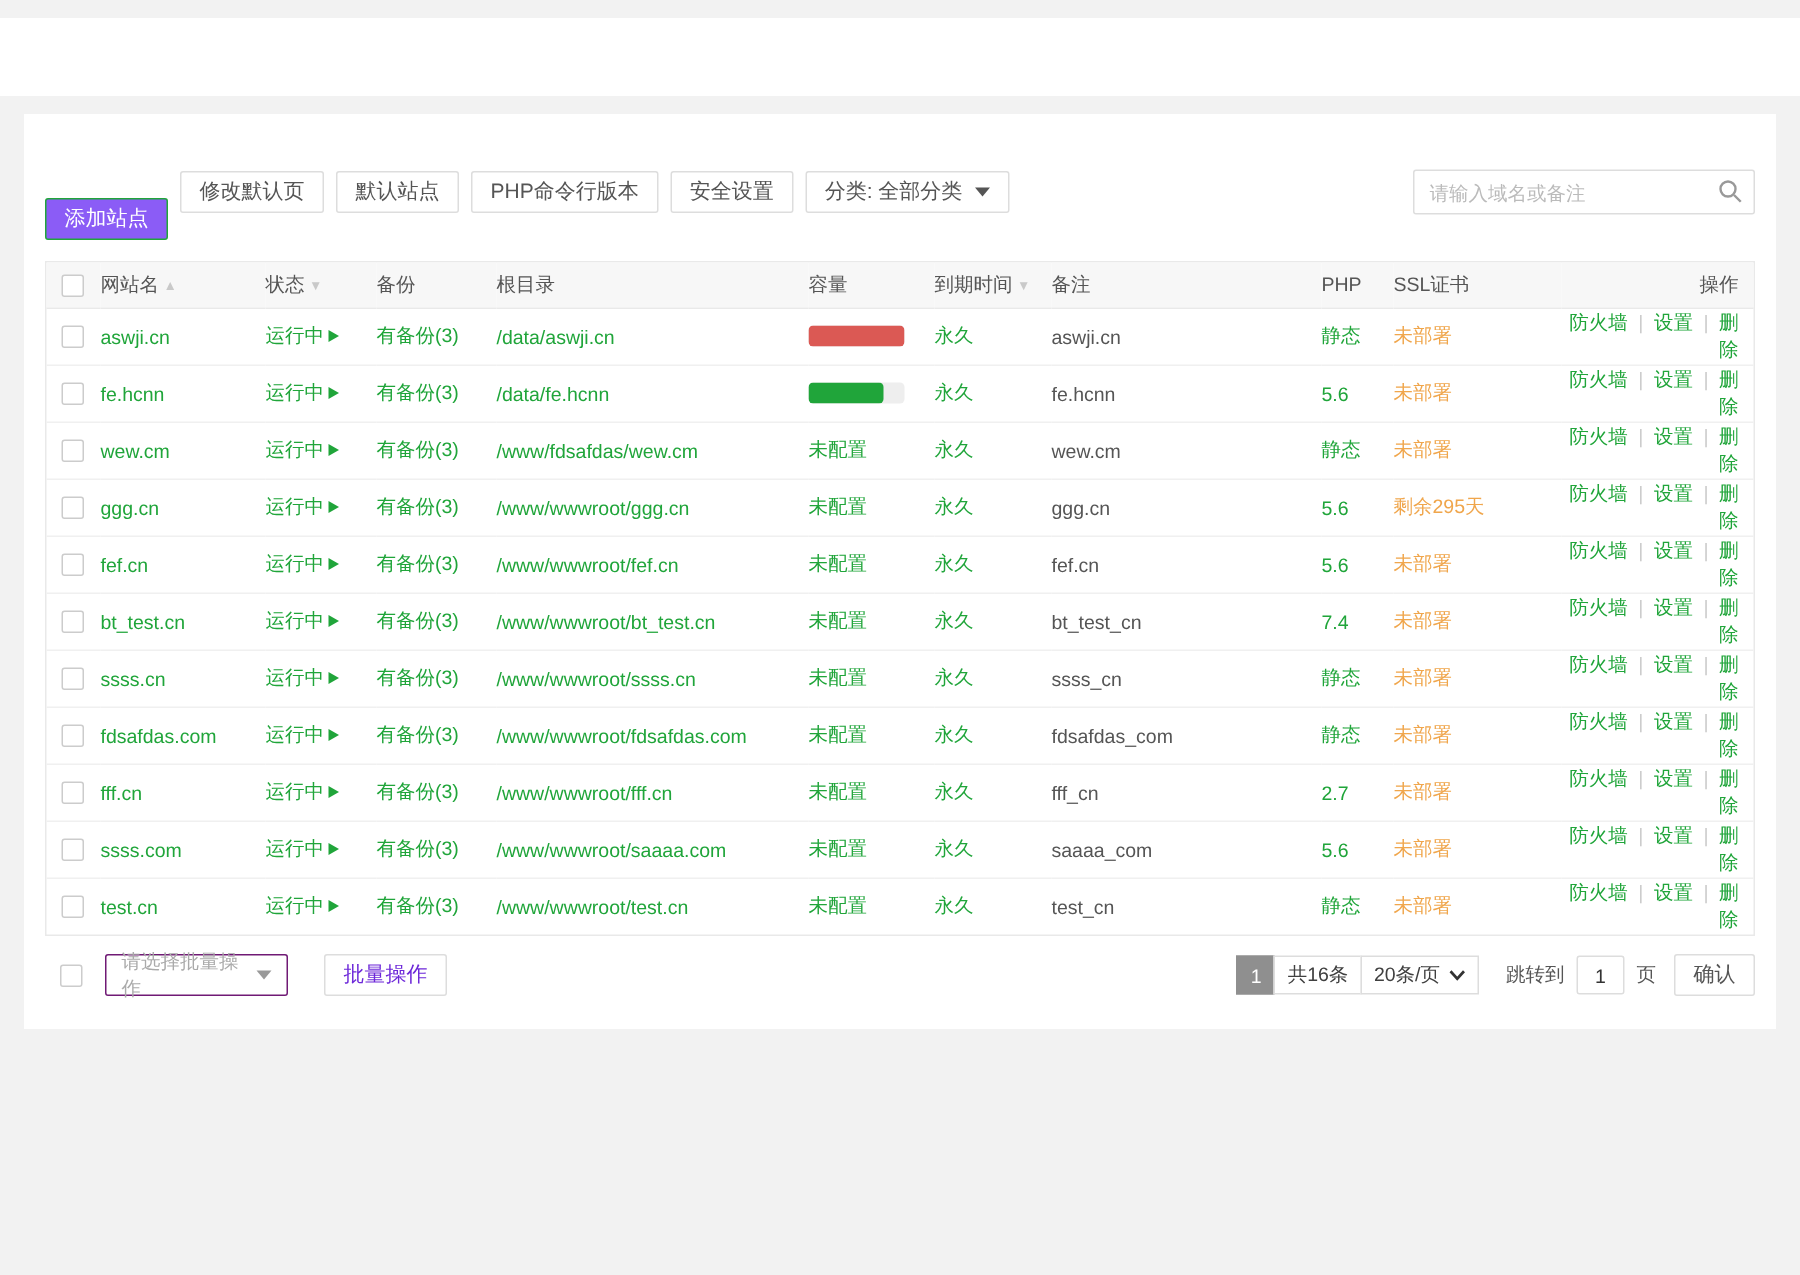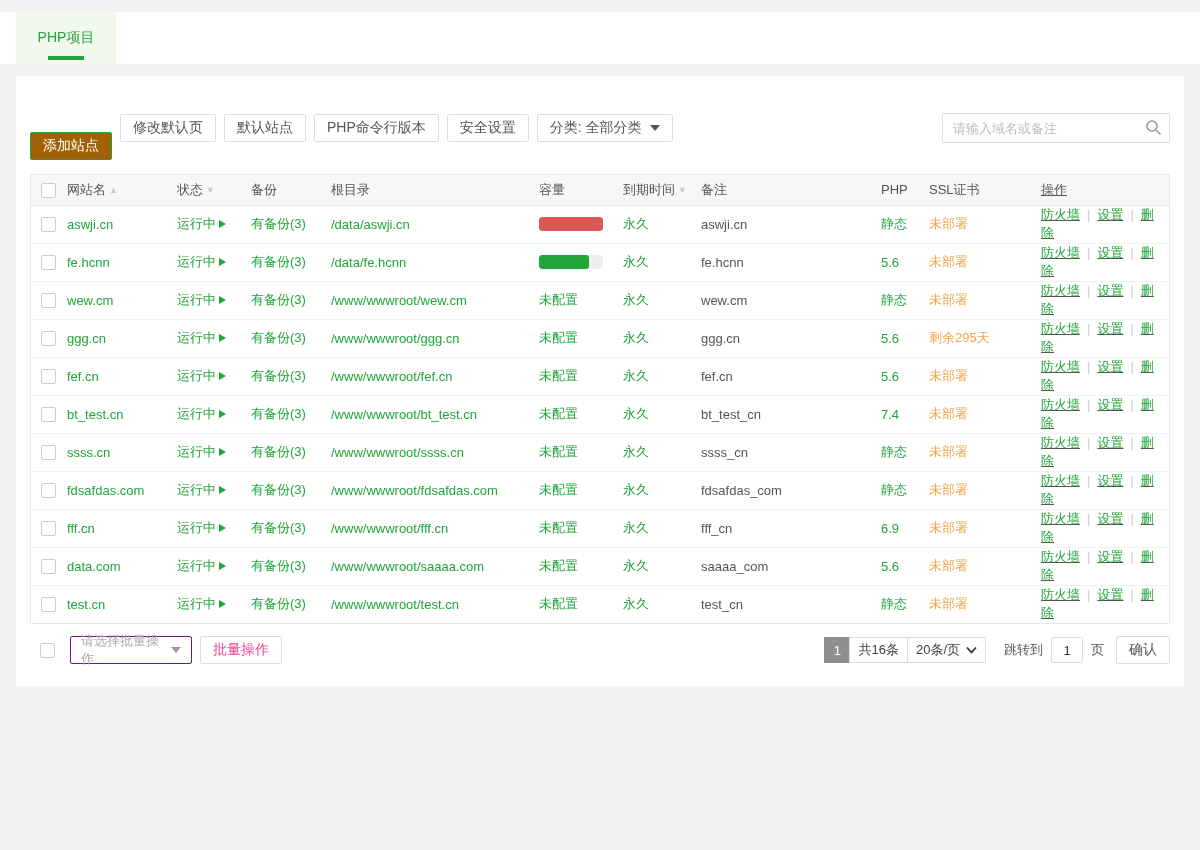--- a/index.html
+++ b/index.html
@@ -20,40 +20,40 @@
   
   .card { background:#fff; margin:12px 16px 0 16px; padding:20px 14px 22px 14px; }
 
   
   .toolbar { display:flex; align-items:center; margin-bottom:14px; }
   .btn {
     height:28px; padding:0 12px; background:#fff; border:1px solid #ddd; border-radius:2px;
     font-size:14px; color:#555; margin-right:8px; cursor:pointer; display:inline-flex; align-items:center;
     font-family:inherit;
   }
-  .btn.green { background:#a16207; border-color:#20a53a; color:#fff;margin-top:36px; }
+  .btn.green { background:#8b5cf6; border-color:#20a53a; color:#fff;margin-top:36px; }
   .btn .caret-down { display:inline-block; width:0; height:0; border-left:5px solid transparent; border-right:5px solid transparent; border-top:6px solid #555; margin-left:8px; }
   .search-wrap { margin-left:auto; position:relative; }
   .search-wrap input {
     width:228px; height:30px; border:1px solid #ddd; border-radius:2px; padding:0 32px 0 10px;
     font-size:13px; color:#333; outline:none; font-family:inherit;
   }
   .search-wrap input::placeholder { color:#bbb; }
   .search-icon { position:absolute; right:8px; top:6px; cursor:pointer; }
 
   
   table { width:100%; border-collapse:collapse; table-layout:fixed; }
   .tbl-border { border:1px solid #e9e9e9; }
   thead th {
     background:#f7f7f7; height:30px; font-weight:normal; text-align:left; color:#555;
     border-bottom:1px solid #e9e9e9; font-size:13px;
   }
   tbody td { height:38px; border-bottom:1px solid #f0f0f0; }
   tbody tr:last-child td { border-bottom:none; }
-  th.col-act, td.col-act { padding-right:10px;text-decoration:underline; }
+  th.col-act, td.col-act { text-align:right; padding-right:10px; }
   .chk {
     appearance:none; -webkit-appearance:none; width:15px; height:15px; border:1px solid #ccc;
     border-radius:2px; background:#fff; cursor:pointer; vertical-align:middle; display:inline-block;
   }
   td.c-check, th.c-check { text-align:left; padding-left:10px; }
   .green { color:#20a53a; }
   .orange { color:#f0a64c; }
   .remark { color:#555; cursor:pointer; }
   .sort-arrow { font-size:9px; color:#c9c9c9; margin-left:3px; vertical-align:1px; }
   .play-tri { display:inline-block; width:0; height:0; border-top:4px solid transparent; border-bottom:4px solid transparent; border-left:7px solid #20a53a; margin-left:3px; }
@@ -61,39 +61,35 @@
   .cap-fill { height:100%; border-radius:3px; }
   .act-sep { color:#ccc; margin:0 7px; }
 
   
   .foot { display:flex; align-items:center; margin-top:12px; padding:0 0 0 10px; }
   .batch-select {
     height:28px; width:122px; border:1px solid #701a75; border-radius:2px; margin-left:15px;
     display:inline-flex; align-items:center; justify-content:space-between; padding:0 10px; color:#aaa; cursor:pointer; background:#fff;
   }
   .batch-select .caret-down { width:0; height:0; border-left:5px solid transparent; border-right:5px solid transparent; border-top:6px solid #999; }
-  .btn.dim { color:#ec4899; margin-left:8px; }
+  .btn.dim { color:#6d28d9; margin-left:24px; }
   .pager { margin-left:auto; display:flex; align-items:center; }
   .pg-box { height:26px; min-width:26px; border:1px solid #ddd; background:#fff; display:inline-flex; align-items:center; justify-content:center; padding:0 8px; margin-left:-1px; color:#404040; cursor:pointer; }
   .pg-box.current { background:#8f8f8f; border-color:#8f8f8f; color:#fff; cursor:default; }
   .pg-select { cursor:pointer; }
   .pg-select svg { margin-left:6px; }
   .jump-label { margin:0 8px 0 18px; }
   .jump-input { width:32px; height:26px; border:1px solid #ddd; border-radius:2px; text-align:center; font-size:13px; color:#333; outline:none; font-family:inherit; }
   .page-suffix { margin:0 12px 0 8px; }
   .btn.confirm { height:28px; margin-right:0; }
 </style>
 </head>
 <body>
 
 <div class="tabbar">
-  <div class="tab active">
-    <span>PHP项目</span>
-    <span class="tab-underline"></span>
-  </div>
 </div>
 
 <div class="card">
 
   <div class="toolbar">
     <button class="btn green">添加站点</button>
     <button class="btn">修改默认页</button>
     <button class="btn">默认站点</button>
     <button class="btn">PHP命令行版本</button>
     <button class="btn">安全设置</button>
@@ -186,21 +182,21 @@
       <td class="col-act"><a class="green">防火墙</a><span class="act-sep">|</span><a class="green">设置</a><span class="act-sep">|</span><a class="green">删除</a></td>
     </tr>
 
     <tr>
       <td class="c-check"><input type="checkbox" class="chk" style=""></td>
       <td><a class="green">wew.cm</a></td>
       <td>
         <a class="green"><span>运行中</span><span class="play-tri"></span></a>
       </td>
       <td><a class="green">有备份(3)</a></td>
-      <td><a class="green">/www/wwwroot/wew.cm</a></td>
+      <td><a class="green">/www/fdsafdas/wew.cm</a></td>
       <td><a class="green">未配置</a></td>
       <td><a class="green">永久</a></td>
       <td><span class="remark">wew.cm</span></td>
       <td><a class="green">静态</a></td>
       <td><a class="orange">未部署</a></td>
       <td class="col-act"><a class="green">防火墙</a><span class="act-sep">|</span><a class="green">设置</a><span class="act-sep">|</span><a class="green">删除</a></td>
     </tr>
 
     <tr>
       <td class="c-check"><input type="checkbox" class="chk" style=""></td>
@@ -286,28 +282,28 @@
       <td class="c-check"><input type="checkbox" class="chk" style=""></td>
       <td><a class="green">fff.cn</a></td>
       <td>
         <a class="green"><span>运行中</span><span class="play-tri"></span></a>
       </td>
       <td><a class="green">有备份(3)</a></td>
       <td><a class="green">/www/wwwroot/fff.cn</a></td>
       <td><a class="green">未配置</a></td>
       <td><a class="green">永久</a></td>
       <td><span class="remark">fff_cn</span></td>
-      <td><a class="green">6.9</a></td>
-      <td><a class="orange">未部署</a></td>
-      <td class="col-act"><a class="green">防火墙</a><span class="act-sep">|</span><a class="green">设置</a><span class="act-sep">|</span><a class="green">删除</a></td>
-    </tr>
-
-    <tr>
-      <td class="c-check"><input type="checkbox" class="chk" style=""></td>
-      <td><a class="green">data.com</a></td>
+      <td><a class="green">2.7</a></td>
+      <td><a class="orange">未部署</a></td>
+      <td class="col-act"><a class="green">防火墙</a><span class="act-sep">|</span><a class="green">设置</a><span class="act-sep">|</span><a class="green">删除</a></td>
+    </tr>
+
+    <tr>
+      <td class="c-check"><input type="checkbox" class="chk" style=""></td>
+      <td><a class="green">ssss.com</a></td>
       <td>
         <a class="green"><span>运行中</span><span class="play-tri"></span></a>
       </td>
       <td><a class="green">有备份(3)</a></td>
       <td><a class="green">/www/wwwroot/saaaa.com</a></td>
       <td><a class="green">未配置</a></td>
       <td><a class="green">永久</a></td>
       <td><span class="remark">saaaa_com</span></td>
       <td><a class="green">5.6</a></td>
       <td><a class="orange">未部署</a></td>

